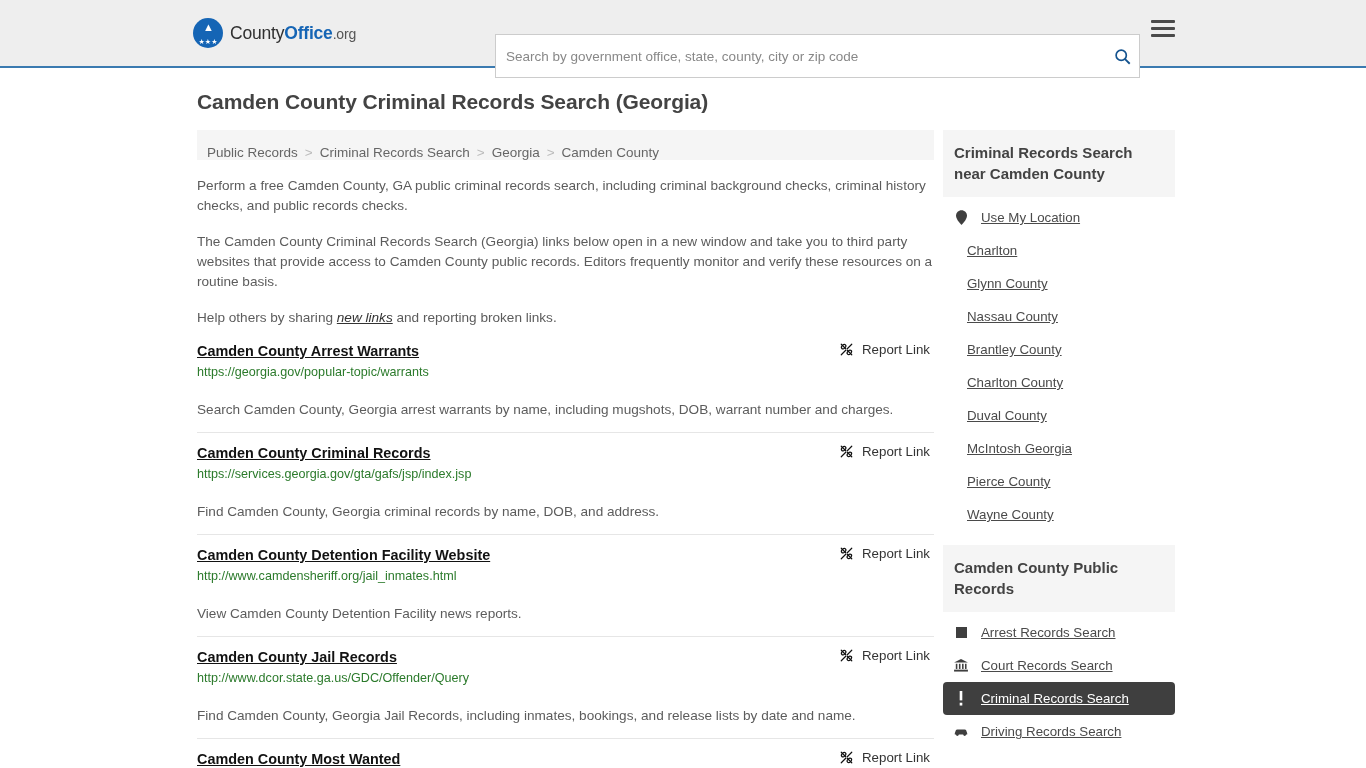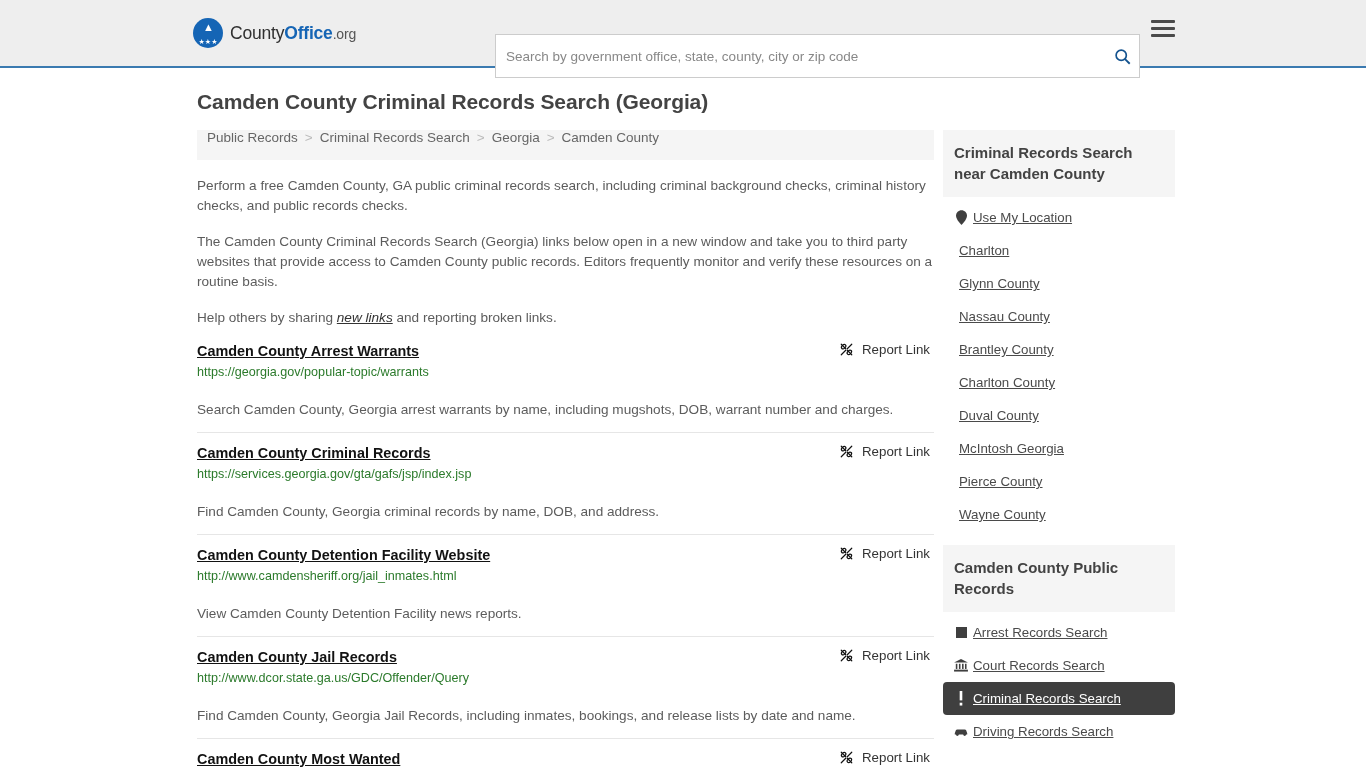--- a/index.html
+++ b/index.html
@@ -118,21 +118,21 @@
   }
   .cols { display: flex; align-items: flex-start; }
   .main-col { width: 737px; flex: none; }
   .side-col { width: 232px; flex: none; margin-left: 9px; }
 
   
   .breadcrumb {
     background: #f5f5f5;
     height: 30px;
     display: flex;
-    align-items: flex-start;
+    align-items: flex-end;
     padding: 0 10px;
     font-size: 13.5px;
     color: #666666;
   }
   .breadcrumb a { color: #666666; text-decoration: none; }
   .breadcrumb .sep { color: #bbbbbb; margin: 0 7px; }
 
   
   .intro p {
     font-size: 13.6px;
@@ -190,21 +190,21 @@
     padding: 12px 11px 13px 11px;
     font-size: 15px;
     font-weight: bold;
     color: #434343;
     line-height: 21px;
   }
   .side-links { padding: 4px 0 0 0; }
   .side-row {
     display: flex;
     align-items: center;
-    gap: 5px;
+    gap: 13px;
     padding: 9px 11px;
     font-size: 13.3px;
   }
   .side-row a {
     color: #4a4a4a;
     text-decoration: underline;
   }
   .side-row.active {
     background: #3f3f3f;
     border-radius: 4px;

